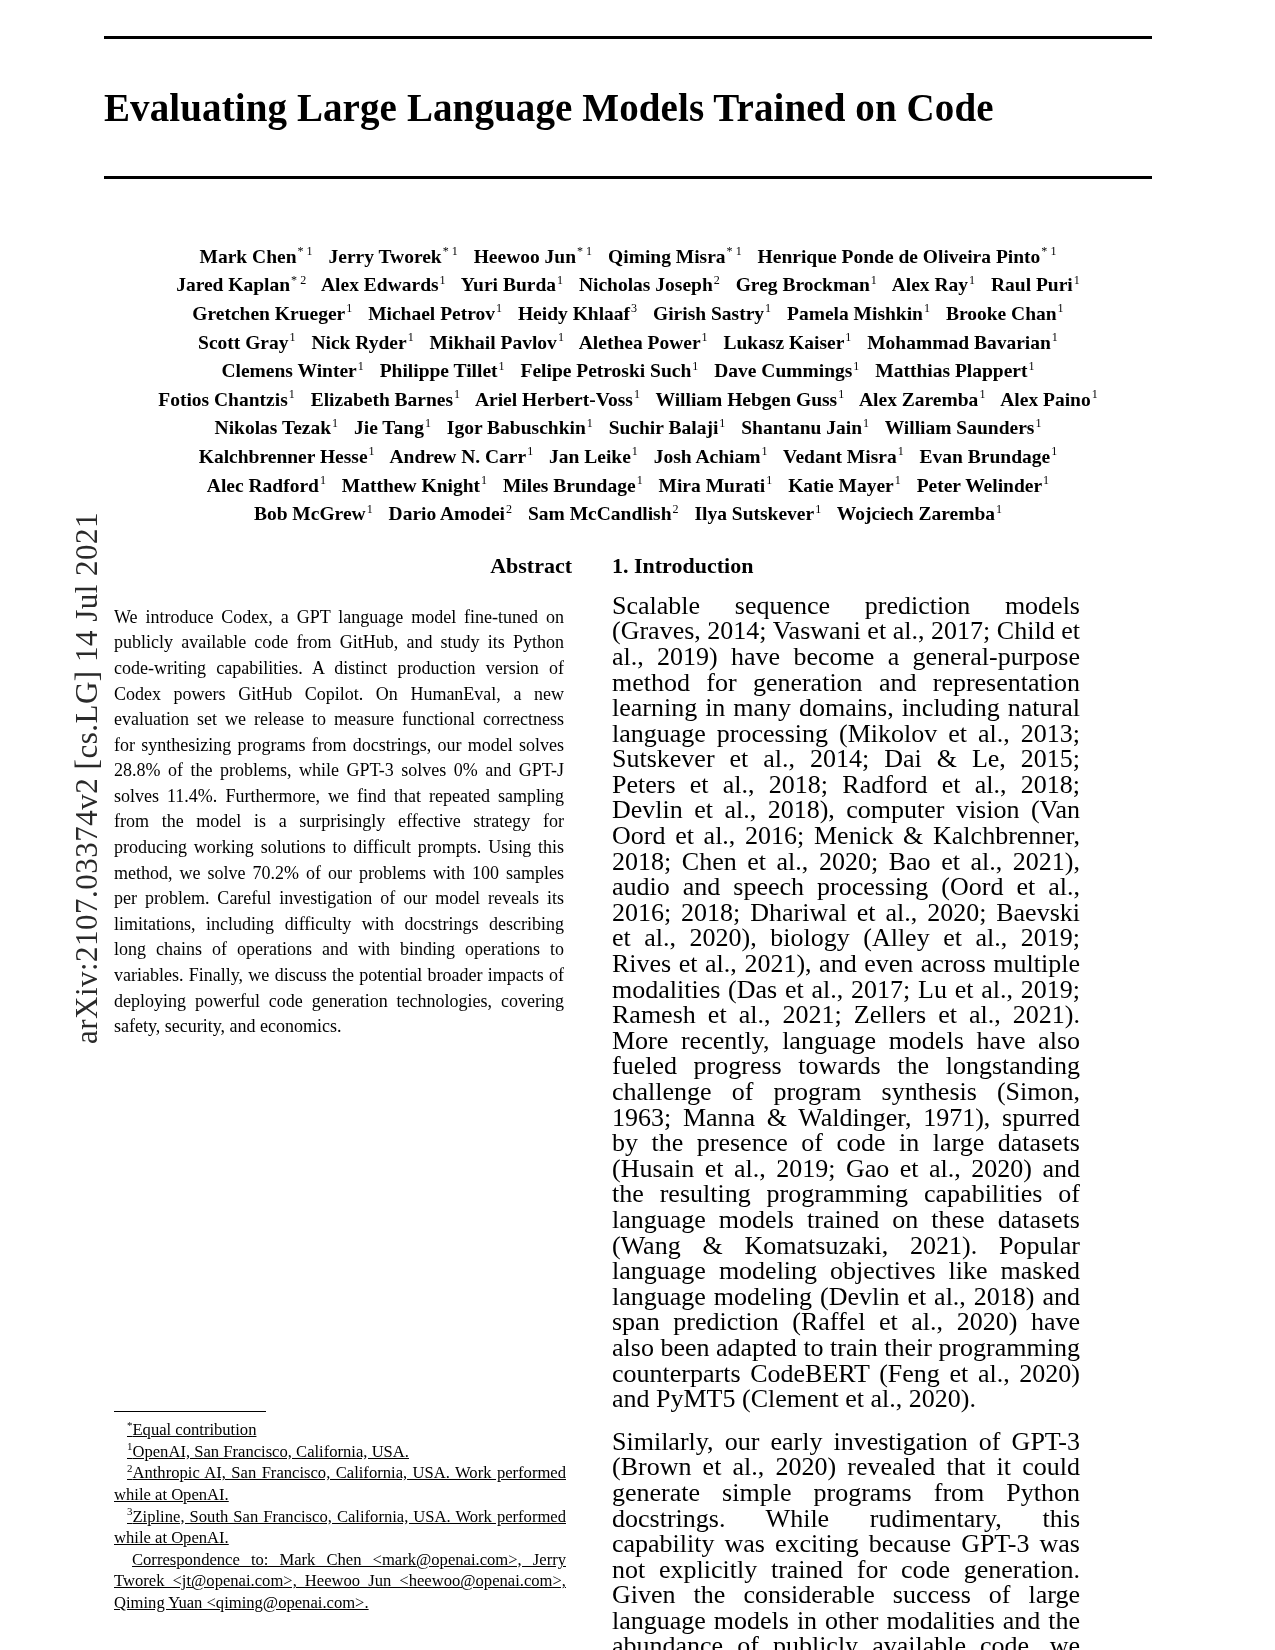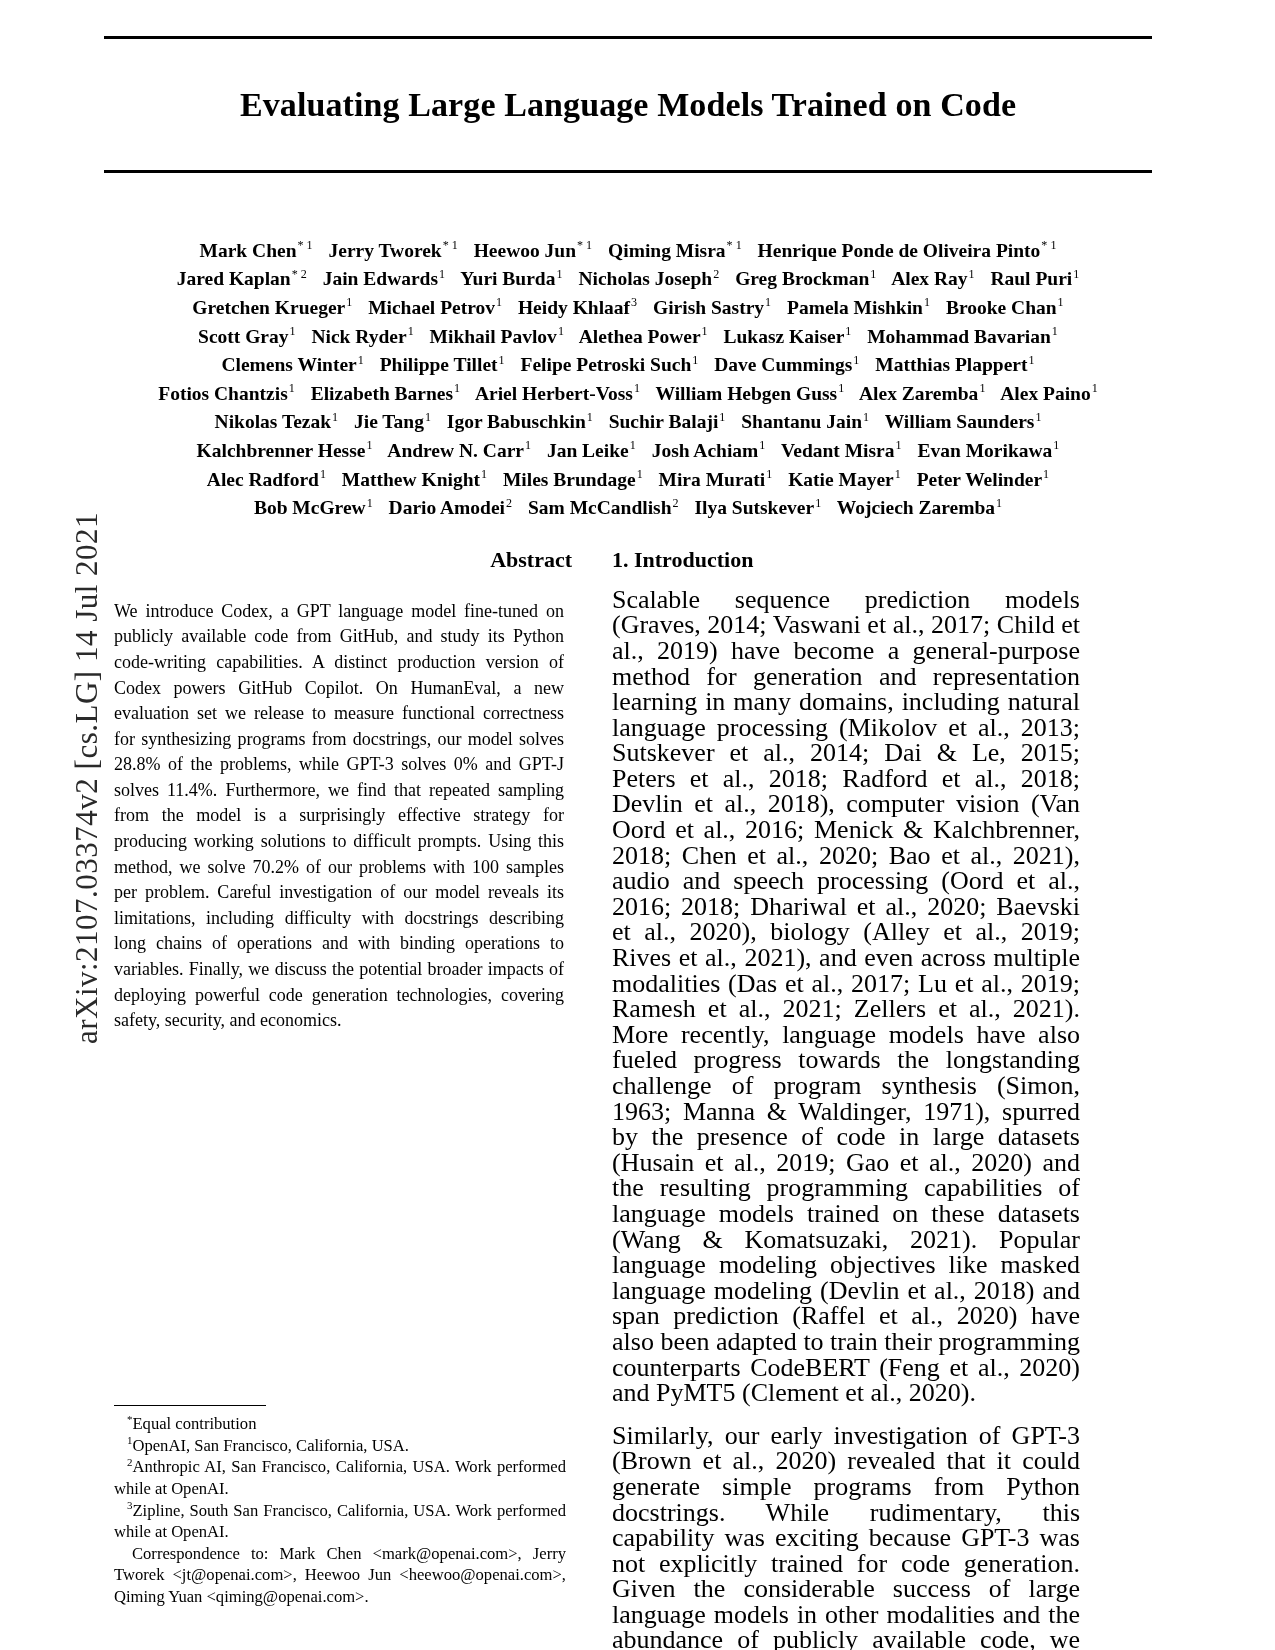--- a/index.html
+++ b/index.html
@@ -45,23 +45,23 @@
   .rule {
     height: 3px;
     background: #000000;
     width: 100%;
   }
 
   .title-block {
     padding: 36px 0 26px 0;
   }
   .paper-title {
-    font-size: 34px;
-    font-weight: bold;
-    text-align: center;
+    font-size: 39px;
+    font-weight: bold;
+    text-align: left;
     letter-spacing: 0.1px;
     line-height: 1.2;
   }
 
   
   .authors {
     padding-top: 38px;
     padding-bottom: 6px;
   }
   .author-line {
@@ -125,20 +125,21 @@
     font-weight: bold;
     margin: 0 0 14px 0;
   }
 
   
   .footnotes {
     position: absolute;
     left: 10px;
     bottom: 216px;
     width: 452px;
+    text-decoration: underline;
   }
   .fn-rule {
     width: 152px;
     height: 1.5px;
     background: #000000;
     margin-bottom: 7px;
   }
   .fn-line {
     font-size: 16.6px;
     line-height: 21.6px;
@@ -175,21 +176,21 @@
     <div class="authors">
       <div class="author-line">
         <span>Mark Chen</span><sup>* 1</sup><span class="sep"></span>
         <span>Jerry Tworek</span><sup>* 1</sup><span class="sep"></span>
         <span>Heewoo Jun</span><sup>* 1</sup><span class="sep"></span>
         <span>Qiming Misra</span><sup>* 1</sup><span class="sep"></span>
         <span>Henrique Ponde de Oliveira Pinto</span><sup>* 1</sup>
       </div>
       <div class="author-line">
         <span>Jared Kaplan</span><sup>* 2</sup><span class="sep"></span>
-        <span>Jain Edwards</span><sup>1</sup><span class="sep"></span>
+        <span>Alex Edwards</span><sup>1</sup><span class="sep"></span>
         <span>Yuri Burda</span><sup>1</sup><span class="sep"></span>
         <span>Nicholas Joseph</span><sup>2</sup><span class="sep"></span>
         <span>Greg Brockman</span><sup>1</sup><span class="sep"></span>
         <span>Alex Ray</span><sup>1</sup><span class="sep"></span>
         <span>Raul Puri</span><sup>1</sup>
       </div>
       <div class="author-line">
         <span>Gretchen Krueger</span><sup>1</sup><span class="sep"></span>
         <span>Michael Petrov</span><sup>1</sup><span class="sep"></span>
         <span>Heidy Khlaaf</span><sup>3</sup><span class="sep"></span>
@@ -227,21 +228,21 @@
         <span>Suchir Balaji</span><sup>1</sup><span class="sep"></span>
         <span>Shantanu Jain</span><sup>1</sup><span class="sep"></span>
         <span>William Saunders</span><sup>1</sup>
       </div>
       <div class="author-line">
         <span>Kalchbrenner Hesse</span><sup>1</sup><span class="sep"></span>
         <span>Andrew N. Carr</span><sup>1</sup><span class="sep"></span>
         <span>Jan Leike</span><sup>1</sup><span class="sep"></span>
         <span>Josh Achiam</span><sup>1</sup><span class="sep"></span>
         <span>Vedant Misra</span><sup>1</sup><span class="sep"></span>
-        <span>Evan Morikawa</span><sup>1</sup>
+        <span>Evan Brundage</span><sup>1</sup>
       </div>
       <div class="author-line">
         <span>Alec Radford</span><sup>1</sup><span class="sep"></span>
         <span>Matthew Knight</span><sup>1</sup><span class="sep"></span>
         <span>Miles Brundage</span><sup>1</sup><span class="sep"></span>
         <span>Mira Murati</span><sup>1</sup><span class="sep"></span>
         <span>Katie Mayer</span><sup>1</sup><span class="sep"></span>
         <span>Peter Welinder</span><sup>1</sup>
       </div>
       <div class="author-line">

